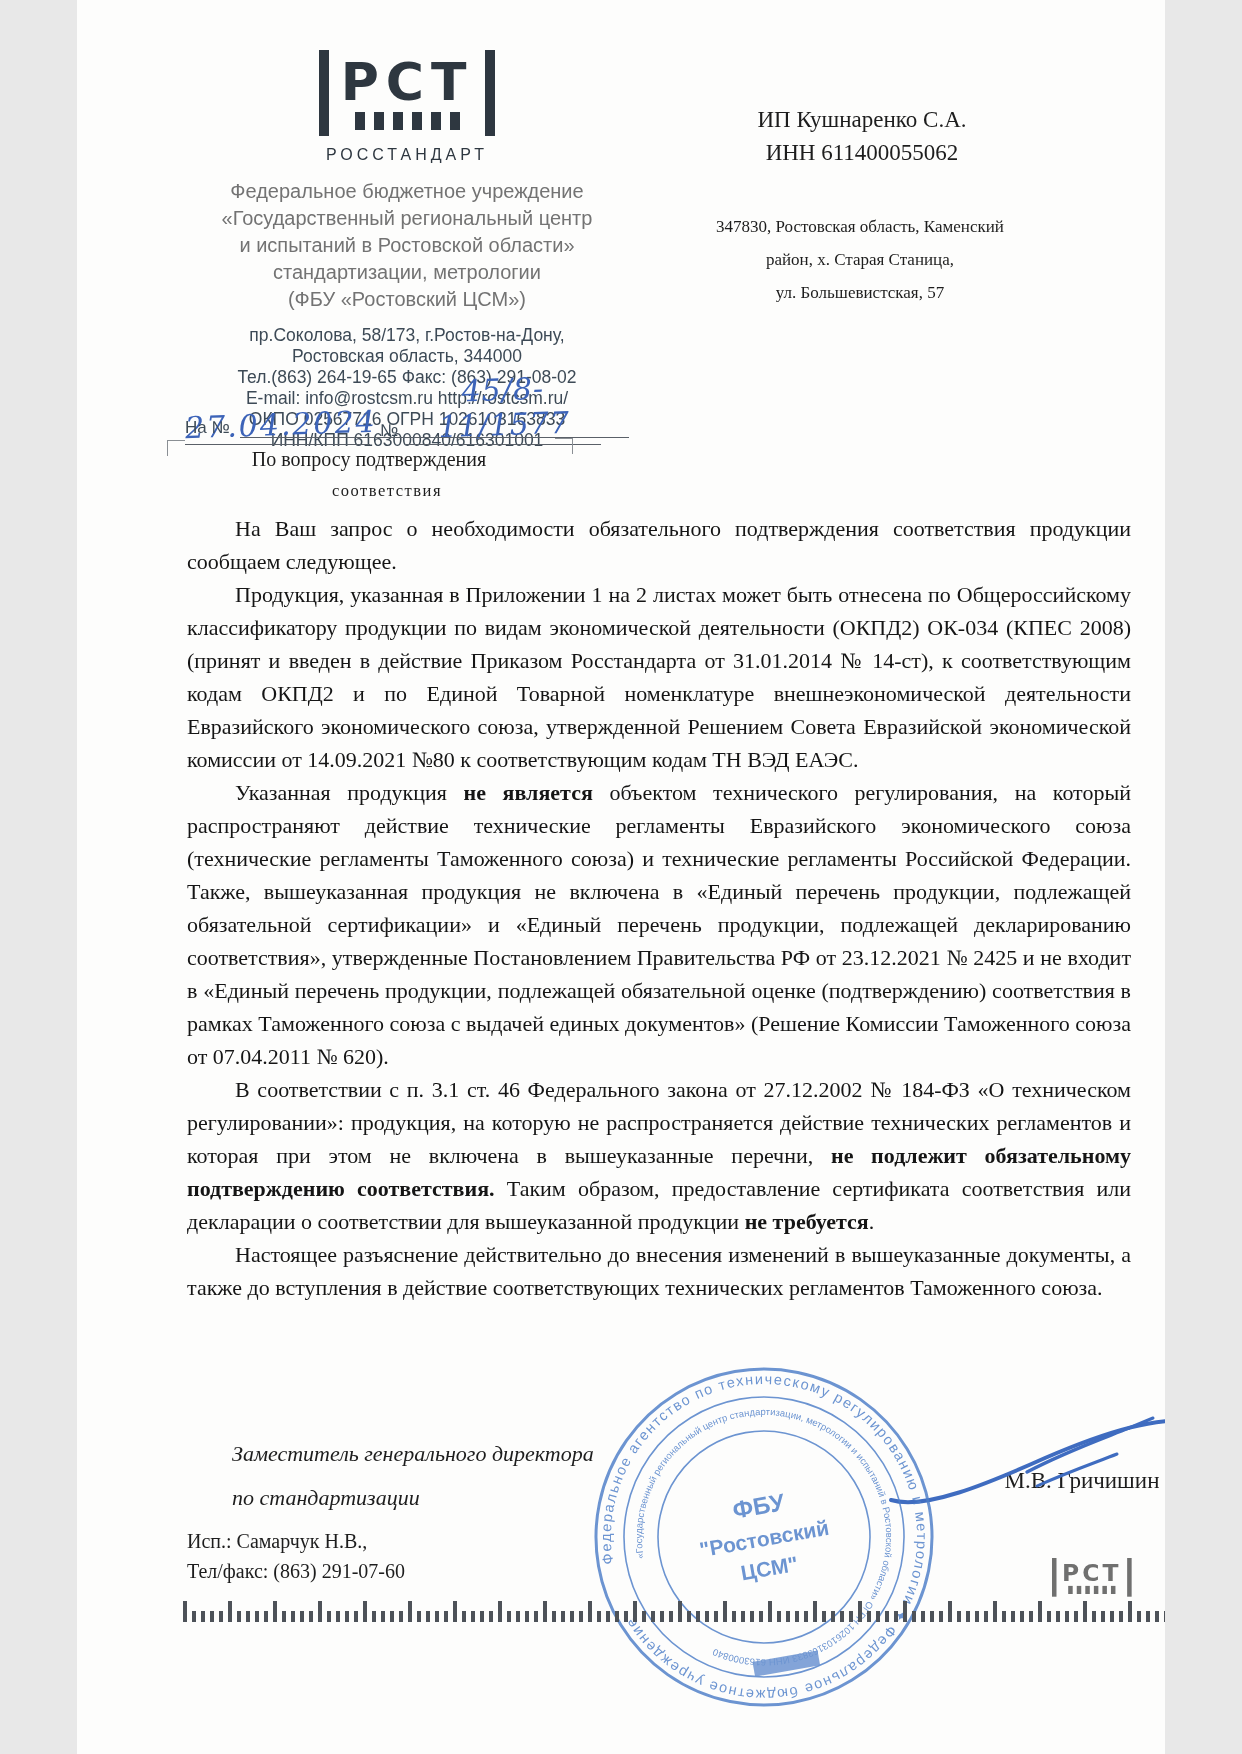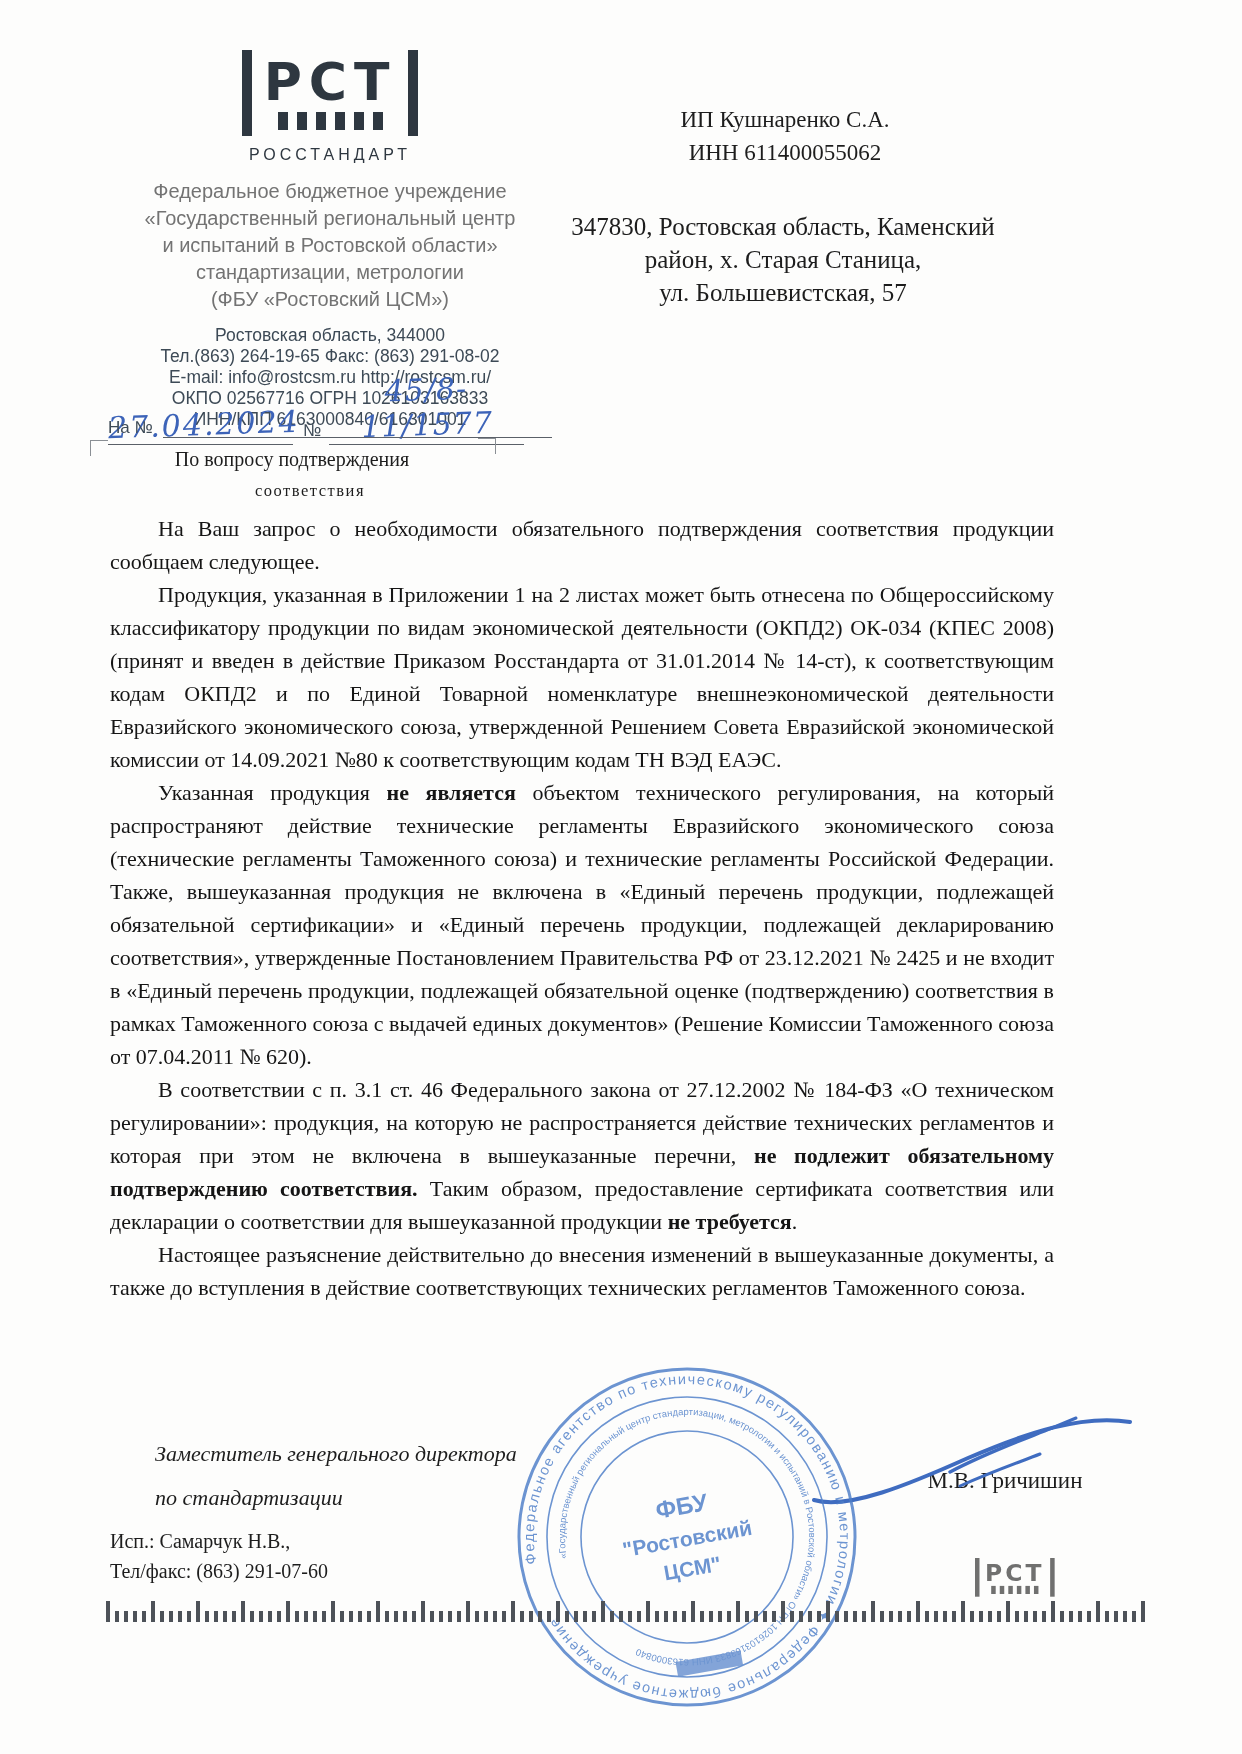--- a/index.html
+++ b/index.html
@@ -1,18 +1,18 @@
 <!DOCTYPE html>
 <html><head>
 <meta charset="utf-8">
 <style>
   * { margin:0; padding:0; box-sizing:border-box; }
   html,body { background:#e8e8e8; }
   .page {
-    position:relative; width:1242px; height:1754px; margin:0 auto;
+    position:relative; width:1088px; height:1754px; margin:0 auto;
     background:#fdfdfc; overflow:hidden; color:#1d1d1d;
     font-family:"Liberation Serif", serif;
   }
   
   .lh-left {
     position:absolute; left:108px; top:50px; width:444px; text-align:center;
     font-family:"Liberation Sans", sans-serif; color:#3d4a56;
   }
   .logo-row { display:flex; align-items:center; justify-content:center; gap:12px; }
   .bar-v { width:10px; height:86px; background:#2e3740; }
@@ -47,21 +47,21 @@
     font-family:"Liberation Sans", sans-serif; font-size:17px; color:#3d4a56;
   }
   .refline-rule { flex:1; border-bottom:1.6px solid #5a6068; margin-left:10px; height:18px; }
   
   .recipient {
     position:absolute; left:560px; top:103px; width:450px; text-align:center;
     font-size:23px; line-height:33px;
   }
   .recipient-address {
     position:absolute; left:548px; top:210px; width:470px; text-align:center;
-    font-size:25px; line-height:33px;
+    font-size:17px; line-height:33px;
   }
   
   .subject { position:absolute; left:106px; top:448px; width:372px;text-align:center; }
   .subject-l1 { font-size:20px; }
   .subject-l2 { font-size:16.5px; letter-spacing:1.5px; margin-top:10px;margin-left:36px; }
   .corner { position:absolute; width:18px; height:16px; }
   .corner-l { left:-16px; top:-8px; border-left:1.5px solid #8a8f94; border-top:1.5px solid #8a8f94; }
   .corner-r { right:-18px; top:-10px; border-right:1.5px solid #8a8f94; border-top:1.5px solid #8a8f94; }
   
   .letter-body {
@@ -122,20 +122,21 @@
     </div>
     <div class="logo-name">РОССТАНДАРТ</div>
     <div class="org-lines">
         <div>Федеральное бюджетное учреждение</div>
         <div>«Государственный региональный центр</div>
         <div>и испытаний в Ростовской области»</div>
         <div>стандартизации, метрологии</div>
         <div>(ФБУ «Ростовский ЦСМ»)</div>
       </div>
     <div class="contact-lines">
+        <div>пр.Соколова, 58/173, г.Ростов-на-Дону,</div>
         <div>Ростовская область, 344000</div>
         <div>Тел.(863) 264-19-65 Факс: (863) 291-08-02</div>
         <div>E-mail: info@rostcsm.ru   http://rostcsm.ru/</div>
         <div>ОКПО 02567716  ОГРН 1026103163833</div>
         <div>ИНН/КПП 6163000840/616301001</div>
       </div>
   </div>
 
   <div class="date-row">
     <span class="uline uline-date"><span class="hand hand-date">27.04.2024</span></span>

